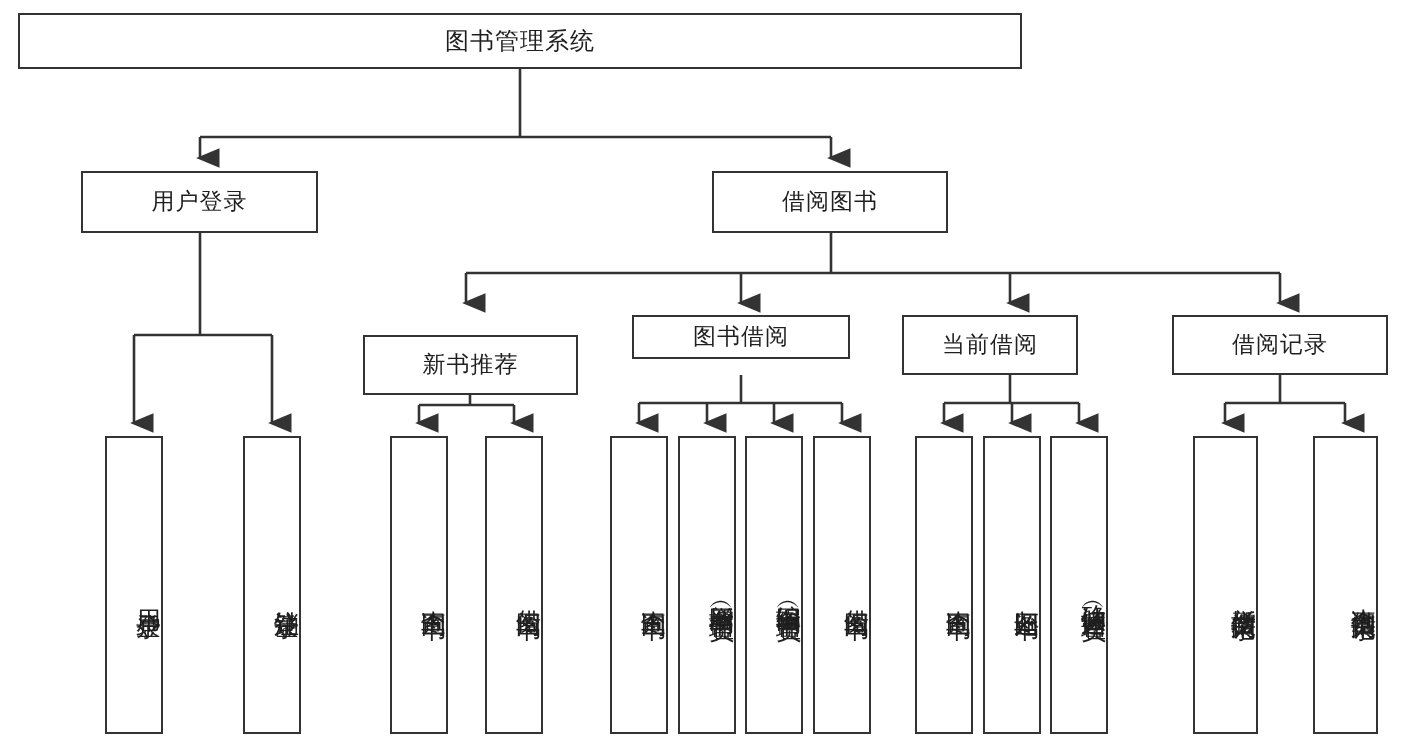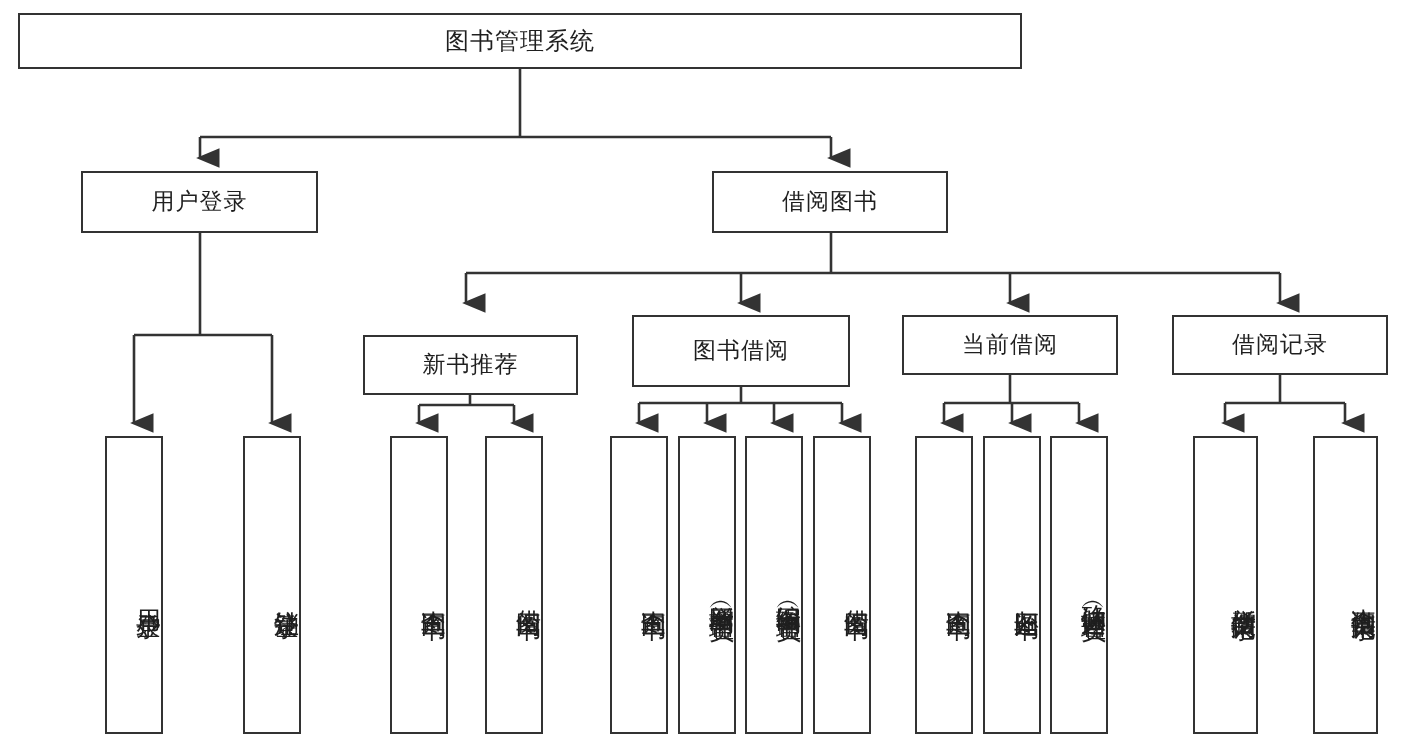--- a/index.html
+++ b/index.html
@@ -133,24 +133,24 @@
   <div class="node horiz" style="left:81px; top:171px; width:237px; height:62px;">
     <span>用户登录</span>
   </div>
   <div class="node horiz" style="left:712px; top:171px; width:236px; height:62px;">
     <span>借阅图书</span>
   </div>
 
   <div class="node horiz" style="left:363px; top:315px; width:215px; height:60px;margin-top:20px;">
     <span>新书推荐</span>
   </div>
-  <div class="node horiz" style="left:632px; top:315px; width:218px; height:72px;">
+  <div class="node horiz" style="left:632px; top:315px; width:218px; height:44px;">
     <span>图书借阅</span>
   </div>
-  <div class="node horiz" style="left:902px; top:315px; width:216px; height:60px;">
+  <div class="node horiz" style="left:902px; top:315px; width:176px; height:60px;">
     <span>当前借阅</span>
   </div>
   <div class="node horiz" style="left:1172px; top:315px; width:216px; height:60px;text-align:right;">
     <span>借阅记录</span>
   </div>
 
   <div class="node vert" style="left:105px; top:436px; width:58px; height:298px;">
     <span class="vlabel">用户登录</span>
   </div>
   <div class="node vert" style="left:243px; top:436px; width:58px; height:298px;">

